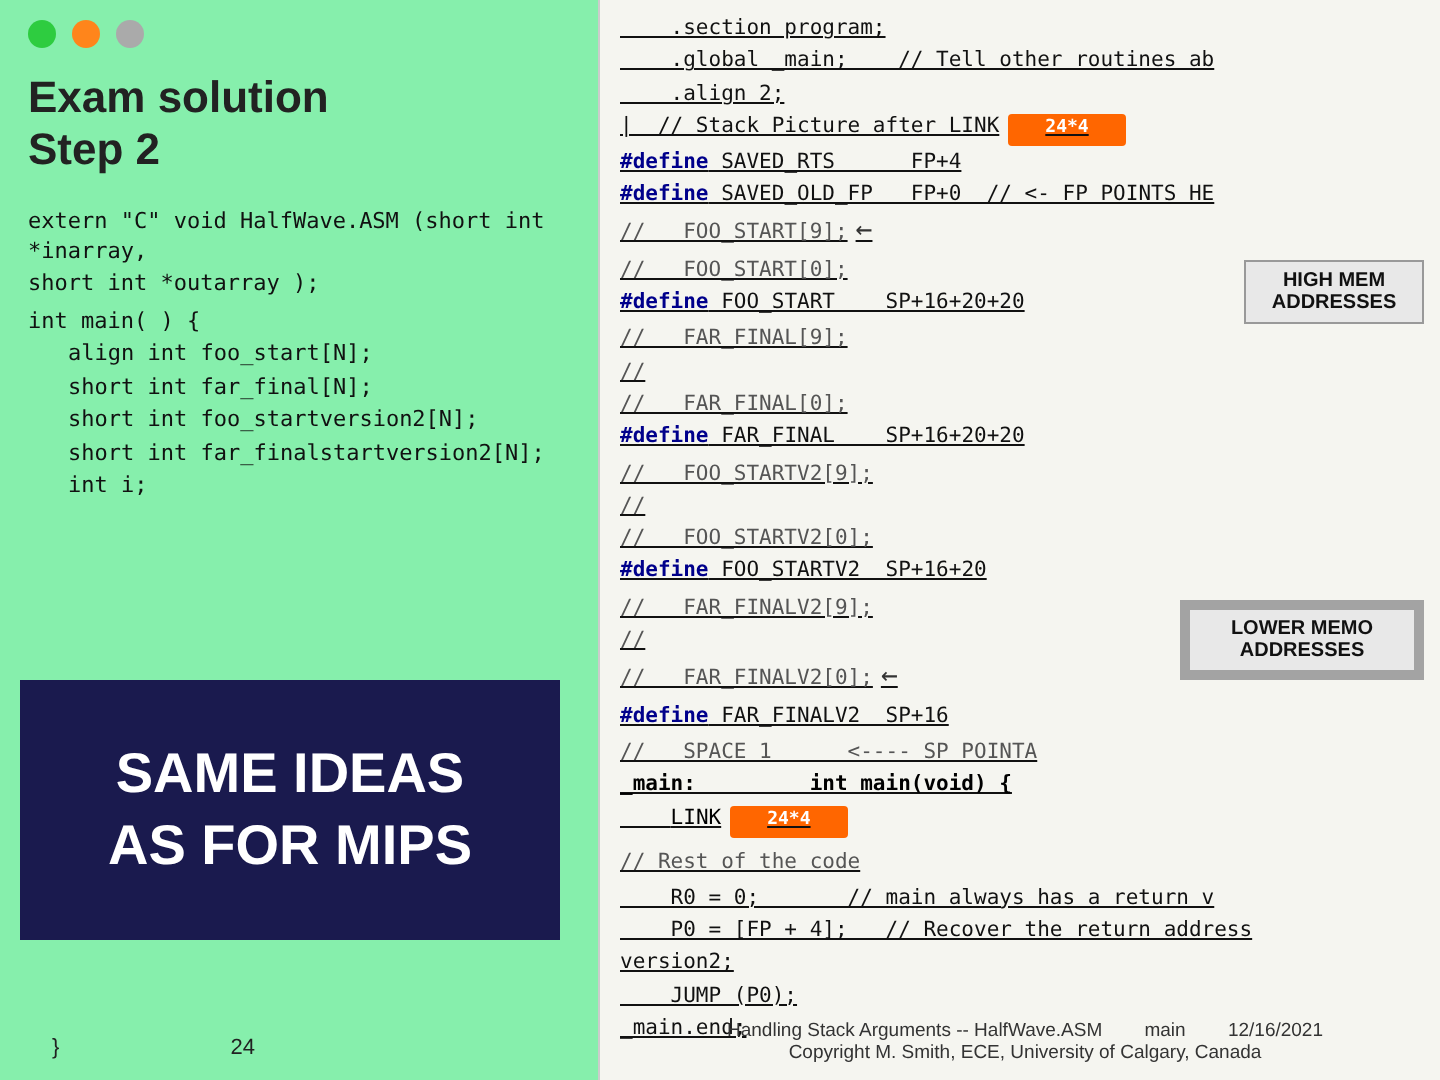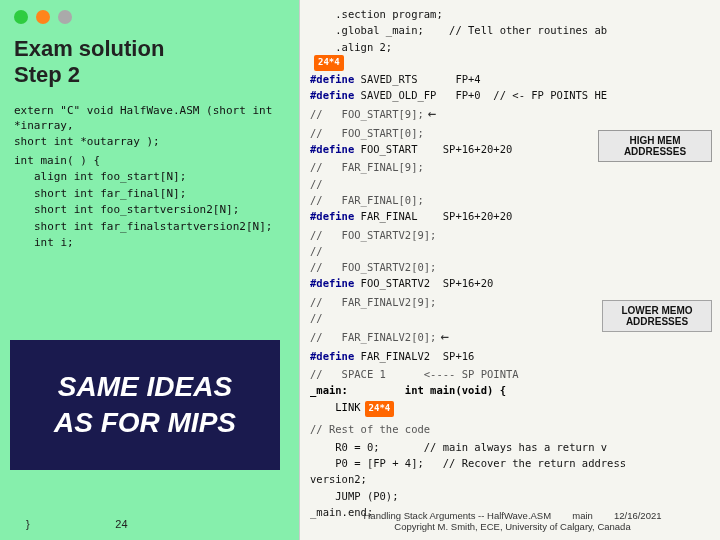--- a/index.html
+++ b/index.html
@@ -76,21 +76,20 @@
       flex-direction: column;
       align-items: center;
       justify-content: center;
     }
     .same-ideas-text {
       color: #fff;
       font-size: 28px;
       font-weight: bold;
       text-align: center;
       line-height: 1.3;
-      font-style: italic;
     }
 
     .footer-left {
       position: absolute;
       left: 26px;
       bottom: 10px;
       font-size: 11px;
       color: #222;
     }
 
@@ -109,67 +108,68 @@
     .asm-code {
       font-family: monospace;
       font-size: 10.5px;
       line-height: 1.55;
       color: #111;
     }
 
     .asm-line {
       display: flex;
       align-items: baseline;
+      text-decoration: underline;
     }
 
     .kw-define { color: #00008b; font-weight: bold; }
     .kw-comment { color: #555; }
     .kw-label { color: #000; font-weight: bold; }
     .kw-instr { color: #000; }
 
     .badge {
       display: inline-block;
       background: #ff6600;
       color: #fff;
       font-size: 9px;
       font-weight: bold;
-      padding: 1px 4px;
+      padding: 1px 19px;
       border-radius: 2px;
       margin-left: 4px;
       vertical-align: middle;
     }
 
     .arrow-right {
       display: inline-block;
       color: #333;
       font-size: 14px;
       margin-left: 4px;
     }
 
     .high-mem-box {
       position: absolute;
       right: 8px;
       top: 130px;
-      width: 114px;
+      width: 90px;
       background: #e8e8e8;
       border: 1px solid #999;
       padding: 4px 6px;
       font-size: 10px;
       font-weight: bold;
       color: #111;
       text-align: center;
     }
 
     .lower-mem-box {
       position: absolute;
       right: 8px;
       top: 300px;
-      width: 110px;
+      width: 122px;
       background: #e8e8e8;
-      border: 1px solid #a3a3a3;
+      border: 5px solid #a3a3a3;
       padding: 4px 6px;
       font-size: 10px;
       font-weight: bold;
       color: #111;
       text-align: center;
     }
 
     .footer-right {
       position: absolute;
       bottom: 8px;
@@ -230,20 +230,21 @@
       <span>&nbsp;&nbsp;&nbsp;&nbsp;.section program;</span>
     </div>
     <div class="asm-line">
       <span>&nbsp;&nbsp;&nbsp;&nbsp;.global _main;&nbsp;&nbsp;&nbsp;&nbsp;// Tell other routines ab</span>
     </div>
     <div class="asm-line">
       <span>&nbsp;&nbsp;&nbsp;&nbsp;.align 2;</span>
     </div>
 
     <div class="asm-line">
+      <span>|&nbsp;&nbsp;// Stack Picture after LINK</span>
       <span class="badge">24*4</span>
     </div>
 
     <div class="asm-line">
       <span class="kw-define">#define</span>
       <span>&nbsp;SAVED_RTS&nbsp;&nbsp;&nbsp;&nbsp;&nbsp;&nbsp;FP+4</span>
     </div>
     <div class="asm-line">
       <span class="kw-define">#define</span>
       <span>&nbsp;SAVED_OLD_FP&nbsp;&nbsp;&nbsp;FP+0&nbsp;&nbsp;// &lt;- FP POINTS HE</span>

